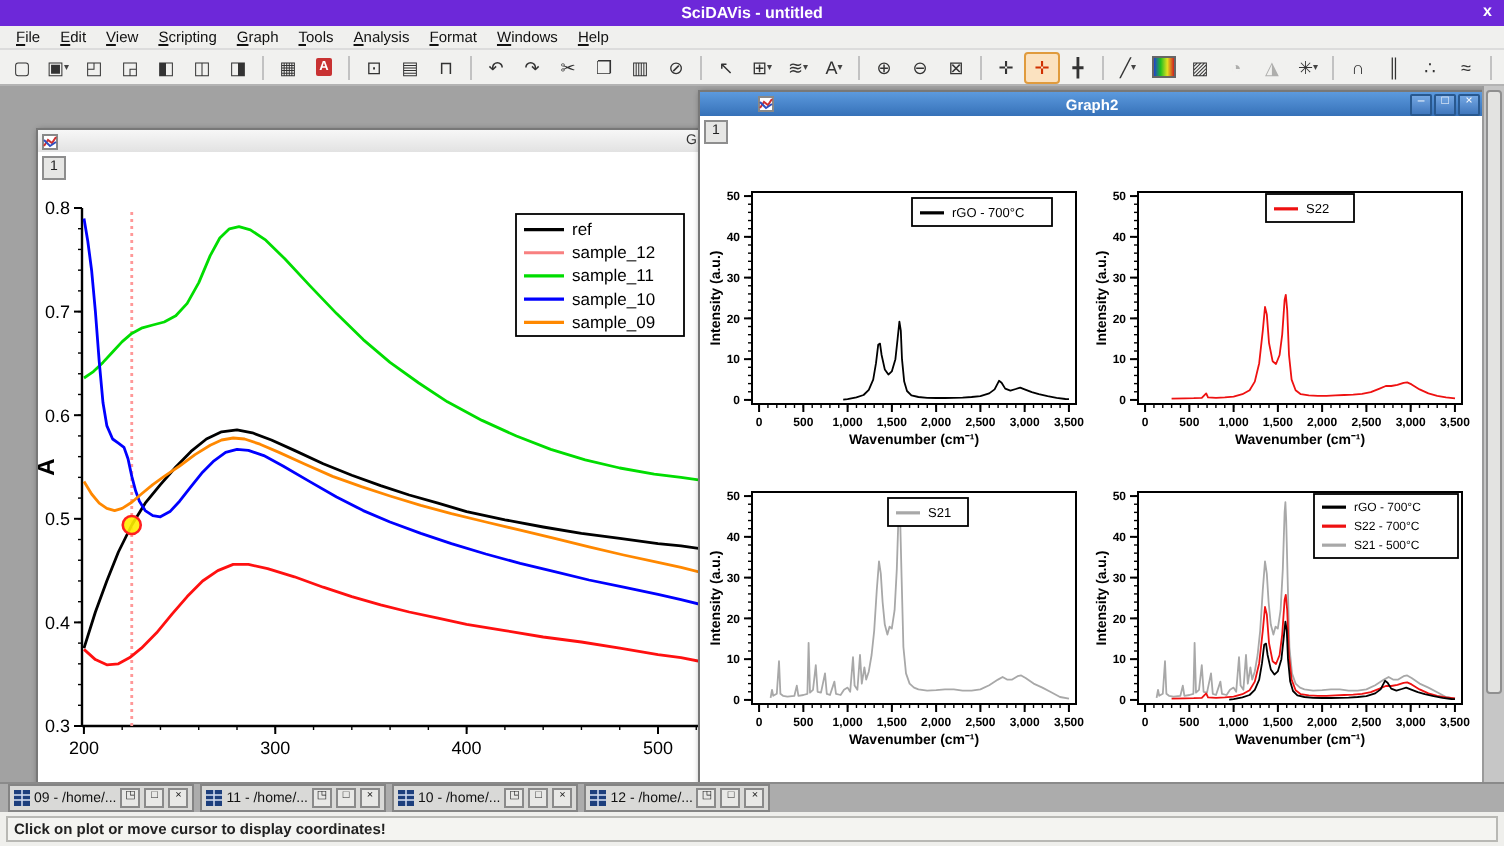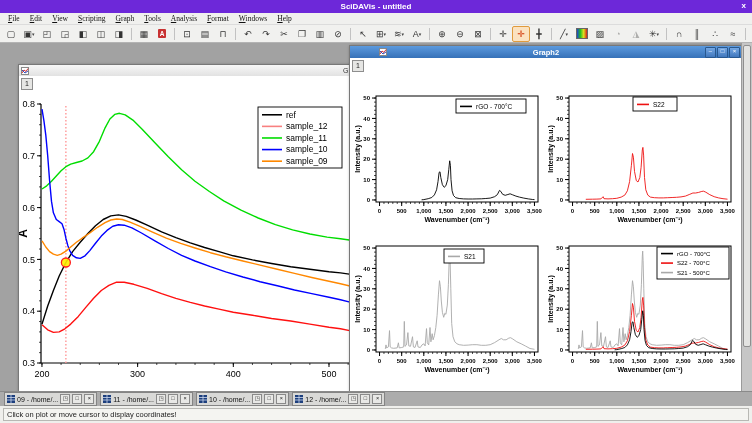--- a/index.html
+++ b/index.html
@@ -2,21 +2,21 @@
 <html><head>
 <meta charset="utf-8">
 <style>
   html,body{margin:0;padding:0;width:752px;height:423px;overflow:hidden;
     font-family:"Liberation Sans",sans-serif;background:#a2a2a2;-webkit-font-smoothing:antialiased;}
   .titlebar{height:13px;background:#6d28d9;color:#fff;position:relative;
     display:flex;align-items:center;justify-content:center;font-size:8px;font-weight:bold;}
   .titlebar .close{position:absolute;right:6px;top:1px;font-size:8px;font-weight:bold;cursor:default;}
   .menubar{height:11px;background:#f0f0ee;display:flex;align-items:center;
     font-size:7.5px;color:#111;padding-left:3px;border-bottom:1px solid #dcdcdc;}
-  .menu-item{padding:0 5px;white-space:nowrap;font-family:Liberation Serif, serif;}
+  .menu-item{padding:0 5px;white-space:nowrap;}
   .menu-item u{text-decoration:underline;}
   .toolbar{height:17px;background:#f1f1ef;border-bottom:1px solid #b3b3b3;
     display:flex;align-items:center;padding:0 2px;}
   .tbtn{height:14px;min-width:14px;display:flex;align-items:center;justify-content:center;
     font-size:9px;color:#333;border:1px solid transparent;border-radius:2px;padding:0 1px;margin:0;}
   .tbtn .g{line-height:12px;}
   .tbtn .dd{font-size:5px;color:#444;margin-left:0px;}
   .tbtn.active{background:#fbe2c0;border-color:#e09b3d;}
   .tbtn.dis{opacity:.35;}
   .g.pdf{background:#c83232;color:#fff;font-size:6.5px;font-weight:bold;padding:1px 2px;border-radius:1px;line-height:7px;}
@@ -48,21 +48,21 @@
   .vthumb{position:absolute;left:1px;right:1px;top:2px;height:300px;background:#e3e3e1;border:1px solid #8f8f8f;border-radius:2px;}
   .taskbar{height:14px;background:#acacac;border-top:1px solid #8a8a8a;display:flex;align-items:center;
     gap:3px;padding:0 0 0 4px;}
   .task-tab{height:12px;background:#d9d9d7;border:1px solid #848484;display:flex;align-items:center;
     gap:2px;padding:0 2px;font-size:7px;color:#111;white-space:nowrap;}
   .task-tab .tbic{width:8px;height:8px;flex:none;}
   .ttb{width:8px;height:8px;background:#e8e8e6;border:1px solid #8a8a8a;font-size:5.5px;line-height:7px;
     text-align:center;color:#222;flex:none;}
   .statusbar{height:17px;background:#efefec;display:flex;align-items:center;padding:2px 3px;box-sizing:border-box;}
   .status-field{flex:1;height:11px;border:1px solid #b8b8b4;background:#f4f4f1;
-    font-size:7.5px;color:#222;display:flex;align-items:center;padding-left:3px;}
+    font-size:7.5px;color:#222;display:flex;align-items:center;padding-left:3px;font-weight:bold;}
 </style>
 </head>
 <body>
 
 <div class="titlebar">
   <span>SciDAVis - untitled</span>
   <span class="close">x</span>
 </div>
 
 <div class="menubar" id="menubar">

